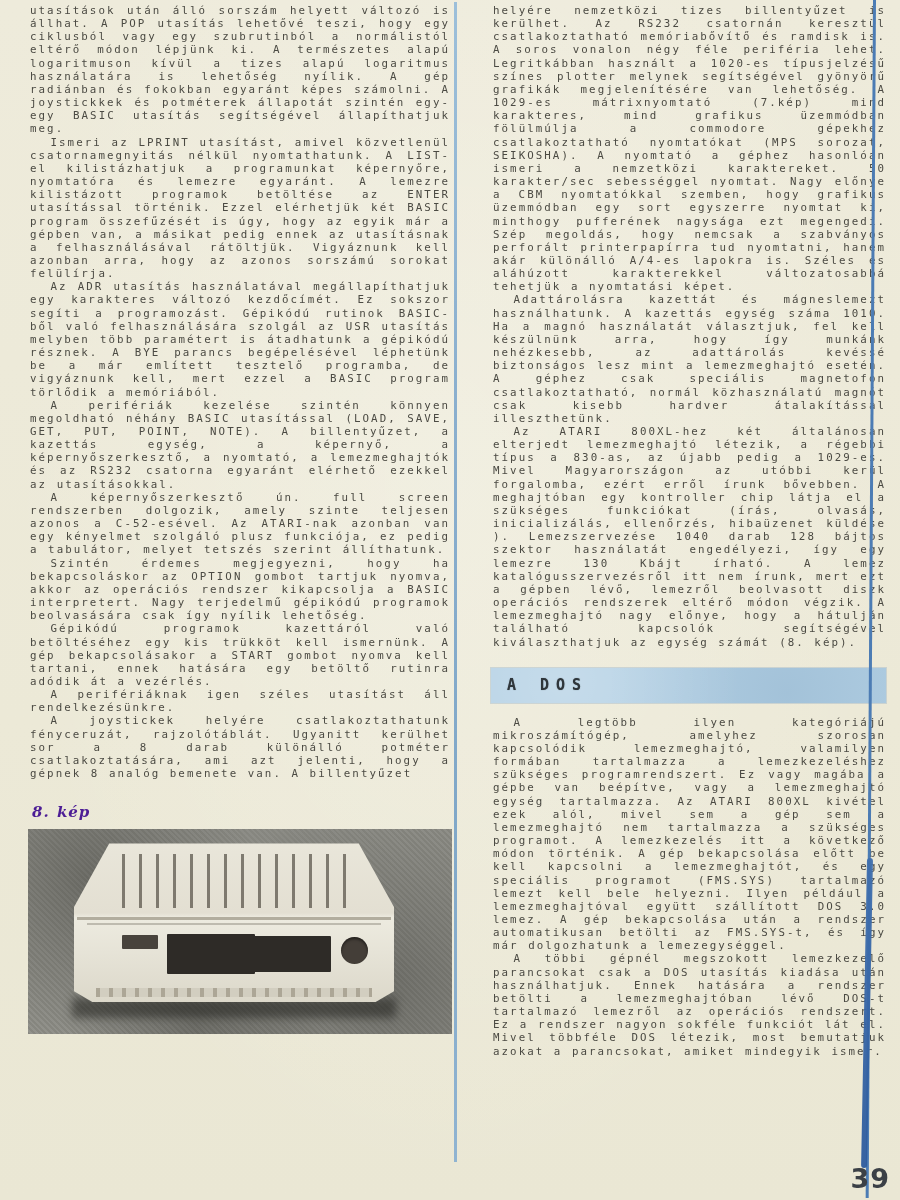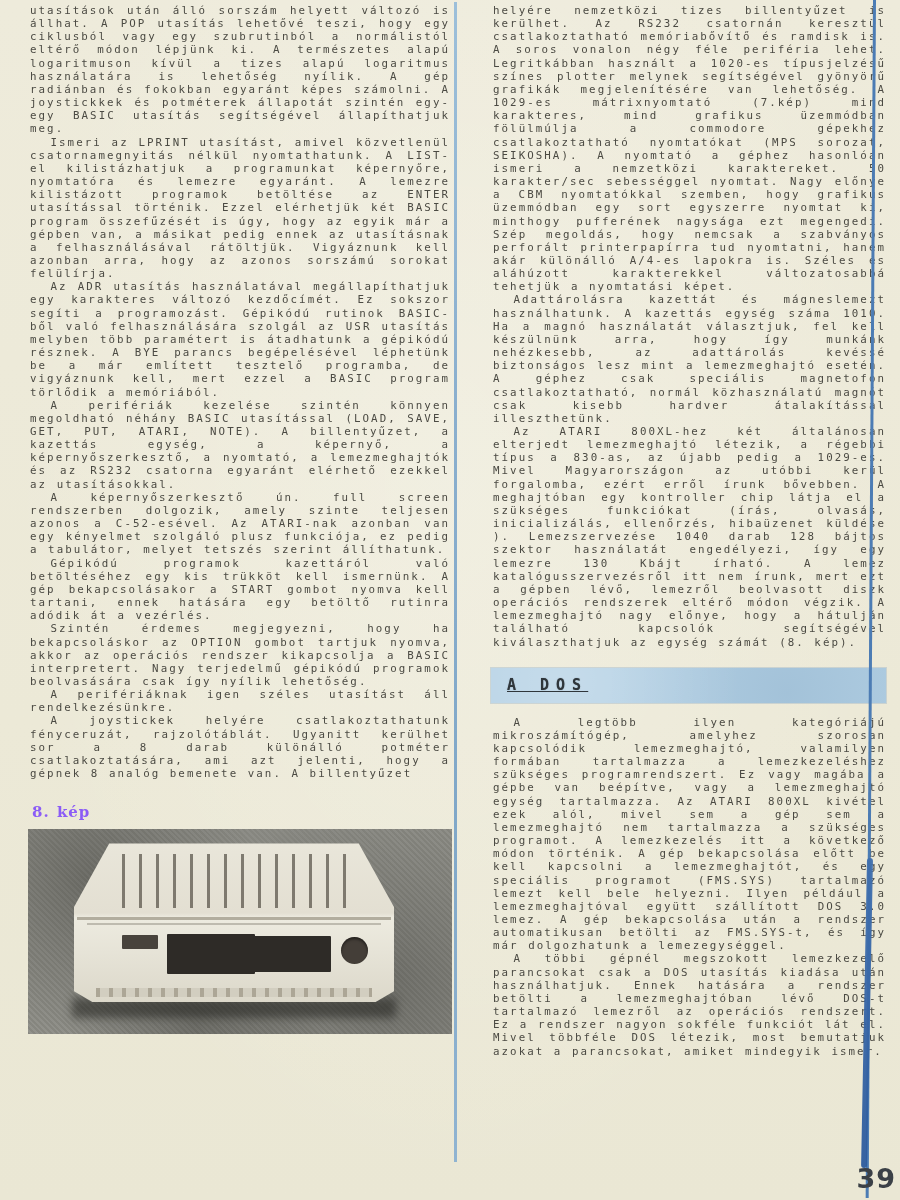--- a/index.html
+++ b/index.html
@@ -28,25 +28,24 @@
     background-image:
       radial-gradient(circle at 18% 40%, rgba(255,255,255,.25), transparent 55%),
       radial-gradient(circle at 75% 70%, rgba(90,130,165,.18), transparent 60%);
     display:flex;align-items:center;
     box-shadow:0 0 0 1px rgba(140,170,195,.35);
   }
   .section-bar .title{
     font-weight:bold;font-size:15px;letter-spacing:7px;
     color:#2f363b;padding-left:16px;text-indent:0;
     text-shadow:0 0 1px rgba(47,54,59,.6);
-    text-decoration:underline;
   }
   .figure-caption{
-    font-family:"DejaVu Serif", serif;font-weight:bold;
-    font-size:15px;letter-spacing:1px;color:#8b5cf6;
+    font-family:"DejaVu Serif", serif;font-style:italic;font-weight:bold;
+    font-size:15px;letter-spacing:1px;color:#4c1d95;
     margin:26px 0 10px 2px;text-indent:0;
   }
   
   .photo{
     position:relative;width:424px;height:205px;margin-left:-2px;
     background-color:#8f8f88;
     background-image:
       radial-gradient(circle at 15% 25%, rgba(55,55,50,.40), transparent 42%),
       radial-gradient(circle at 85% 75%, rgba(50,50,46,.35), transparent 48%),
       radial-gradient(circle at 60% 8%, rgba(130,130,124,.45), transparent 38%),
@@ -87,39 +86,39 @@
   .edge-line{
     position:absolute;left:873px;top:0;width:3px;height:1198px;
     background:#4c7cb4;transform:rotate(.35deg);transform-origin:top center;
   }
   .edge-thick{
     position:absolute;left:867px;top:858px;width:6px;height:310px;
     background:linear-gradient(180deg,#3f6fae,#2e5c9e);
     transform:rotate(1.1deg);transform-origin:top center;border-radius:3px;opacity:.95;
   }
   .page-number{
-    position:absolute;right:4px;bottom:6px;
+    position:absolute;right:10px;bottom:6px;
     font-family:"DejaVu Sans", sans-serif;font-weight:bold;
     font-size:27px;color:#3b4046;letter-spacing:1px;
   }
   .dos-list{margin-top:13px;}
 </style>
 </head>
 <body>
 
 <div class="page">
 
   <div class="col col-left">
     <p class="cont">utasítások után álló sorszám helyett változó is állhat. A POP utasítás lehetővé teszi, hogy egy ciklusból vagy egy szubrutinból a normálistól eltérő módon lépjünk ki. A természetes alapú logaritmuson kívül a tizes alapú logaritmus használatára is lehetőség nyílik. A gép radiánban és fokokban egyaránt képes számolni. A joystickkek és potméterek állapotát szintén egy-egy BASIC utasítás segítségével állapíthatjuk meg.</p>
     <p>Ismeri az LPRINT utasítást, amivel közvetlenül csatornamegnyitás nélkül nyomtathatunk. A LIST-el kilistázhatjuk a programunkat képernyőre, nyomtatóra és lemezre egyaránt. A lemezre kilistázott programok betöltése az ENTER utasítással történik. Ezzel elérhetjük két BASIC program összefűzését is úgy, hogy az egyik már a gépben van, a másikat pedig ennek az utasításnak a felhasználásával rátöltjük. Vigyáznunk kell azonban arra, hogy az azonos sorszámú sorokat felülírja.</p>
     <p>Az ADR utasítás használatával megállapíthatjuk egy karakteres változó kezdőcímét. Ez sokszor segíti a programozást. Gépikódú rutinok BASIC-ből való felhasználására szolgál az USR utasítás melyben több paramétert is átadhatunk a gépikódú résznek. A BYE parancs begépelésével léphetünk be a már említett tesztelő programba, de vigyáznunk kell, mert ezzel a BASIC program törlődik a memóriából.</p>
-    <p>A perifériák kezelése szintén könnyen megoldható néhány BASIC utasítással (LOAD, SAVE, GET, PUT, ATARI, NOTE). A billentyűzet, a kazettás egység, a képernyő, a képernyőszerkesztő, a nyomtató, a lemezmeghajtók és az RS232 csatorna egyaránt elérhető ezekkel az utasításokkal.</p>
+    <p>A perifériák kezelése szintén könnyen megoldható néhány BASIC utasítással (LOAD, SAVE, GET, PUT, POINT, NOTE). A billentyűzet, a kazettás egység, a képernyő, a képernyőszerkesztő, a nyomtató, a lemezmeghajtók és az RS232 csatorna egyaránt elérhető ezekkel az utasításokkal.</p>
     <p>A képernyőszerkesztő ún. full screen rendszerben dolgozik, amely szinte teljesen azonos a C-52-esével. Az ATARI-nak azonban van egy kényelmet szolgáló plusz funkciója, ez pedig a tabulátor, melyet tetszés szerint állíthatunk.</p>
+    <p>Szintén érdemes megjegyezni, hogy ha bekapcsoláskor az OPTION gombot tartjuk nyomva, akkor az operációs rendszer kikapcsolja a BASIC interpretert. Nagy terjedelmű gépikódú programok beolvasására csak így nyílik lehetőség.</p>
     <p>Gépikódú programok kazettáról való betöltéséhez egy kis trükköt kell ismernünk. A gép bekapcsolásakor a START gombot nyomva kell tartani, ennek hatására egy betöltő rutinra adódik át a vezérlés.</p>
-    <p>Szintén érdemes megjegyezni, hogy ha bekapcsoláskor az OPTION gombot tartjuk nyomva, akkor az operációs rendszer kikapcsolja a BASIC interpretert. Nagy terjedelmű gépikódú programok beolvasására csak így nyílik lehetőség.</p>
 
 
     <p>A perifériáknak igen széles utasítást áll rendelkezésünkre.</p>
     <p>A joystickek helyére csatlakoztathatunk fényceruzát, rajzolótáblát. Ugyanitt kerülhet sor a 8 darab különálló potméter csatlakoztatására, ami azt jelenti, hogy a gépnek 8 analóg bemenete van. A billentyűzet</p>
 
     <div class="figure-caption">8. kép</div>
 
     <div class="photo">
       <div class="drive-shadow"></div>
       <div class="drive">

